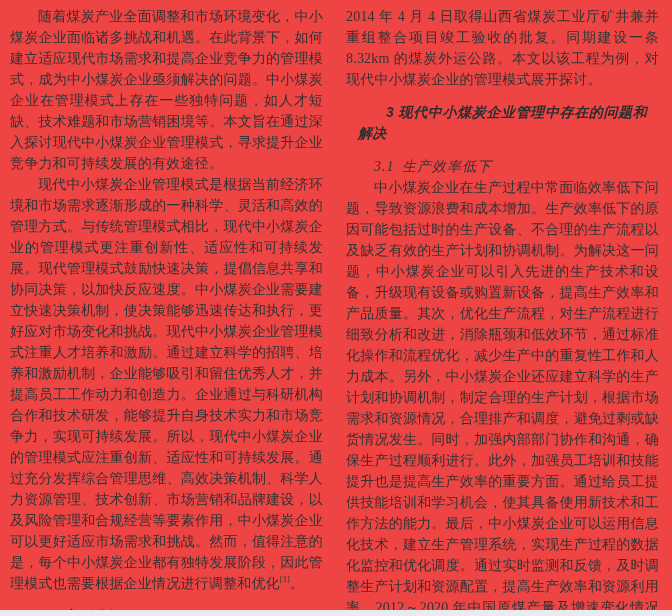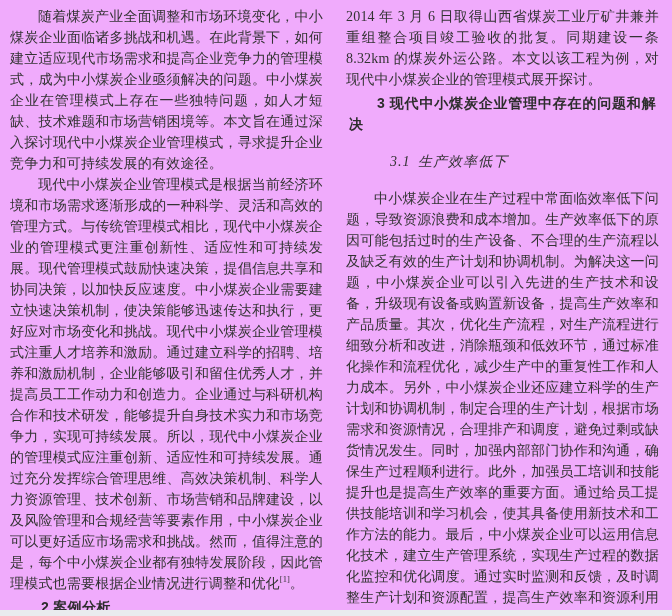--- a/index.html
+++ b/index.html
@@ -5,21 +5,21 @@
   html, body {
     margin: 0;
     padding: 0;
     background: #ffffff;
   }
   .page {
     position: relative;
     width: 672px;
     height: 616px;
     overflow: hidden;
-    background: #f0abfc;
+    background: #ef4444;
     color: #333333;
     font-family: "Liberation Serif", "DejaVu Serif", serif;
     font-size: 14px;
     line-height: 21px;
     letter-spacing: 0.2px;
     box-sizing: border-box;
   }
   .columns {
     display: flex;
     gap: 23px;
@@ -28,34 +28,35 @@
   .col {
     width: 313px;
     text-align: justify;
   }
   p.body {
     margin: 0;
     text-align: justify;
   }
   p.indent { text-indent: 2em; }
   .h-sans {
-    margin: 3px;
+    margin: 12px;
     font-family: "Liberation Sans", "DejaVu Sans", sans-serif;
     font-weight: bold;
     font-size: 14px;
     line-height: 21px;
     color: #2d2d2d;
     text-indent: 2em;
     letter-spacing: 0.3px;
+    font-style: italic;
   }
   .h-wrap { text-indent: 0; }
   .h-wrap .hl1 { display: block; text-indent: 2em; }
   .h-wrap .hl2 { display: block; text-indent: 0; }
   .h-kai {
-    margin: 16px;
+    margin: 0;
     font-style: italic;
     font-weight: normal;
     font-size: 14px;
     line-height: 21px;
     text-indent: 2em;
     letter-spacing: 1px;
     word-spacing: 3px;
     color: #333333;
   }
   sup.cite {
@@ -82,21 +83,21 @@
     <div class="col">
       <p class="body indent">随着煤炭产业全面调整和市场环境变化，中小煤炭企业面临诸多挑战和机遇。在此背景下，如何建立适应现代市场需求和提高企业竞争力的管理模式，成为中小煤炭企业亟须解决的问题。中小煤炭企业在管理模式上存在一些独特问题，如人才短缺、技术难题和市场营销困境等。本文旨在通过深入探讨现代中小煤炭企业管理模式，寻求提升企业竞争力和可持续发展的有效途径。</p>
 
 
       <p class="body indent"><span>现代中小煤炭企业管理模式是根据当前经济环境和市场需求逐渐形成的一种科学、灵活和高效的管理方式。与传统管理模式相比，现代中小煤炭企业的管理模式更注重创新性、适应性和可持续发展。现代管理模式鼓励快速决策，提倡信息共享和协同决策，以加快反应速度。中小煤炭企业需要建立快速决策机制，使决策能够迅速传达和执行，更好应对市场变化和挑战。现代中小煤炭企业管理模式注重人才培养和激励。通过建立科学的招聘、培养和激励机制，企业能够吸引和留住优秀人才，并提高员工工作动力和创造力。企业通过与科研机构合作和技术研发，能够提升自身技术实力和市场竞争力，实现可持续发展。所以，现代中小煤炭企业的管理模式应注重创新、适应性和可持续发展。通过充分发挥综合管理思维、高效决策机制、科学人力资源管理、技术创新、市场营销和品牌建设，以及风险管理和合规经营等要素作用，中小煤炭企业可以更好适应市场需求和挑战。然而，值得注意的是，每个中小煤炭企业都有独特发展阶段，因此管理模式也需要根据企业情况进行调整和优化</span><sup class="cite">[1]</sup><span>。</span></p>
 
       <h2 class="h-sans">2 案例分析</h2>
     </div>
 
     <div class="col">
-      <p class="body">2014 年 3 月 6 日取得山西省煤炭工业厅矿井兼并重组整合项目竣工验收的批复。同期建设一条 8.32km 的煤炭外运公路。本文以该工程为例，对现代中小煤炭企业的管理模式展开探讨。</p>
+      <p class="body">2014 年 4 月 4 日取得山西省煤炭工业厅矿井兼并重组整合项目竣工验收的批复。同期建设一条 8.32km 的煤炭外运公路。本文以该工程为例，对现代中小煤炭企业的管理模式展开探讨。</p>
 
       <h2 class="h-sans h-wrap">
           <span class="hl1">3 现代中小煤炭企业管理中存在的问题和解决</span>
         </h2>
 
       <h3 class="h-kai">3.1 生产效率低下</h3>
 
       <p class="body indent">中小煤炭企业在生产过程中常面临效率低下问题，导致资源浪费和成本增加。生产效率低下的原因可能包括过时的生产设备、不合理的生产流程以及缺乏有效的生产计划和协调机制。为解决这一问题，中小煤炭企业可以引入先进的生产技术和设备，升级现有设备或购置新设备，提高生产效率和产品质量。其次，优化生产流程，对生产流程进行细致分析和改进，消除瓶颈和低效环节，通过标准化操作和流程优化，减少生产中的重复性工作和人力成本。另外，中小煤炭企业还应建立科学的生产计划和协调机制，制定合理的生产计划，根据市场需求和资源情况，合理排产和调度，避免过剩或缺货情况发生。同时，加强内部部门协作和沟通，确保生产过程顺利进行。此外，加强员工培训和技能提升也是提高生产效率的重要方面。通过给员工提供技能培训和学习机会，使其具备使用新技术和工作方法的能力。最后，中小煤炭企业可以运用信息化技术，建立生产管理系统，实现生产过程的数据化监控和优化调度。通过实时监测和反馈，及时调整生产计划和资源配置，提高生产效率和资源利用率。2012～2020 年中国原煤产量及增速变化情况如图 1 所示。</p>
 
       <h3 class="h-kai">3.2 成本控制困难</h3>

